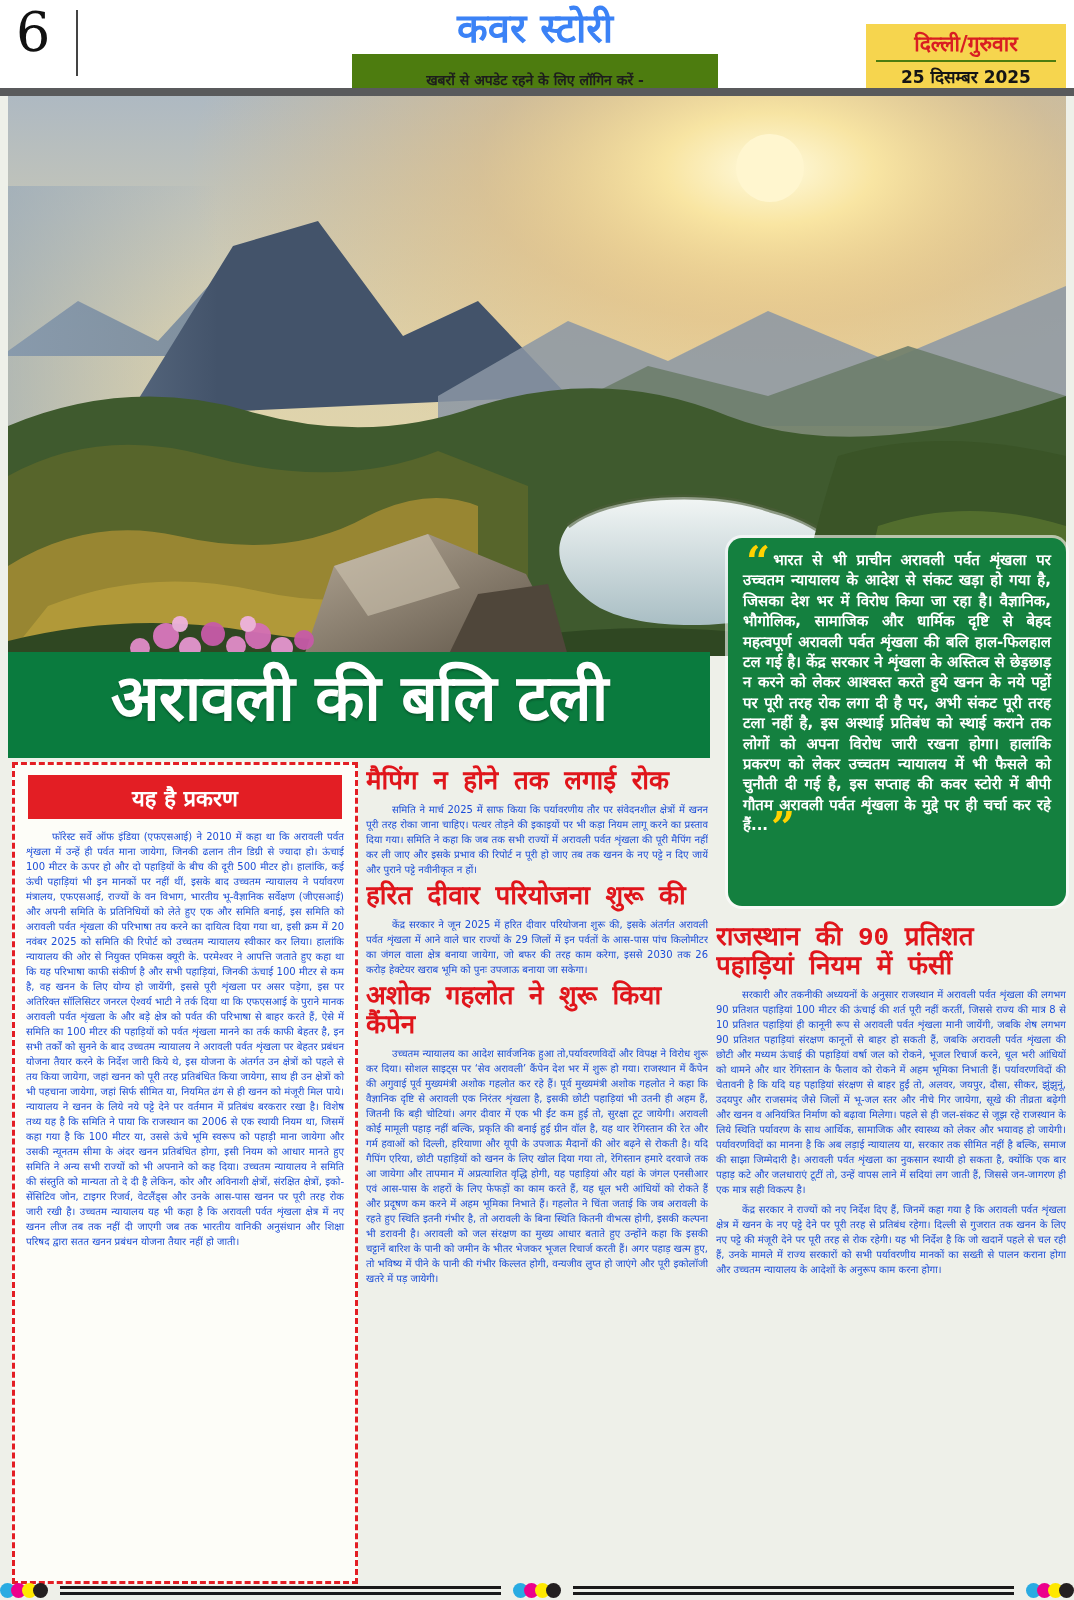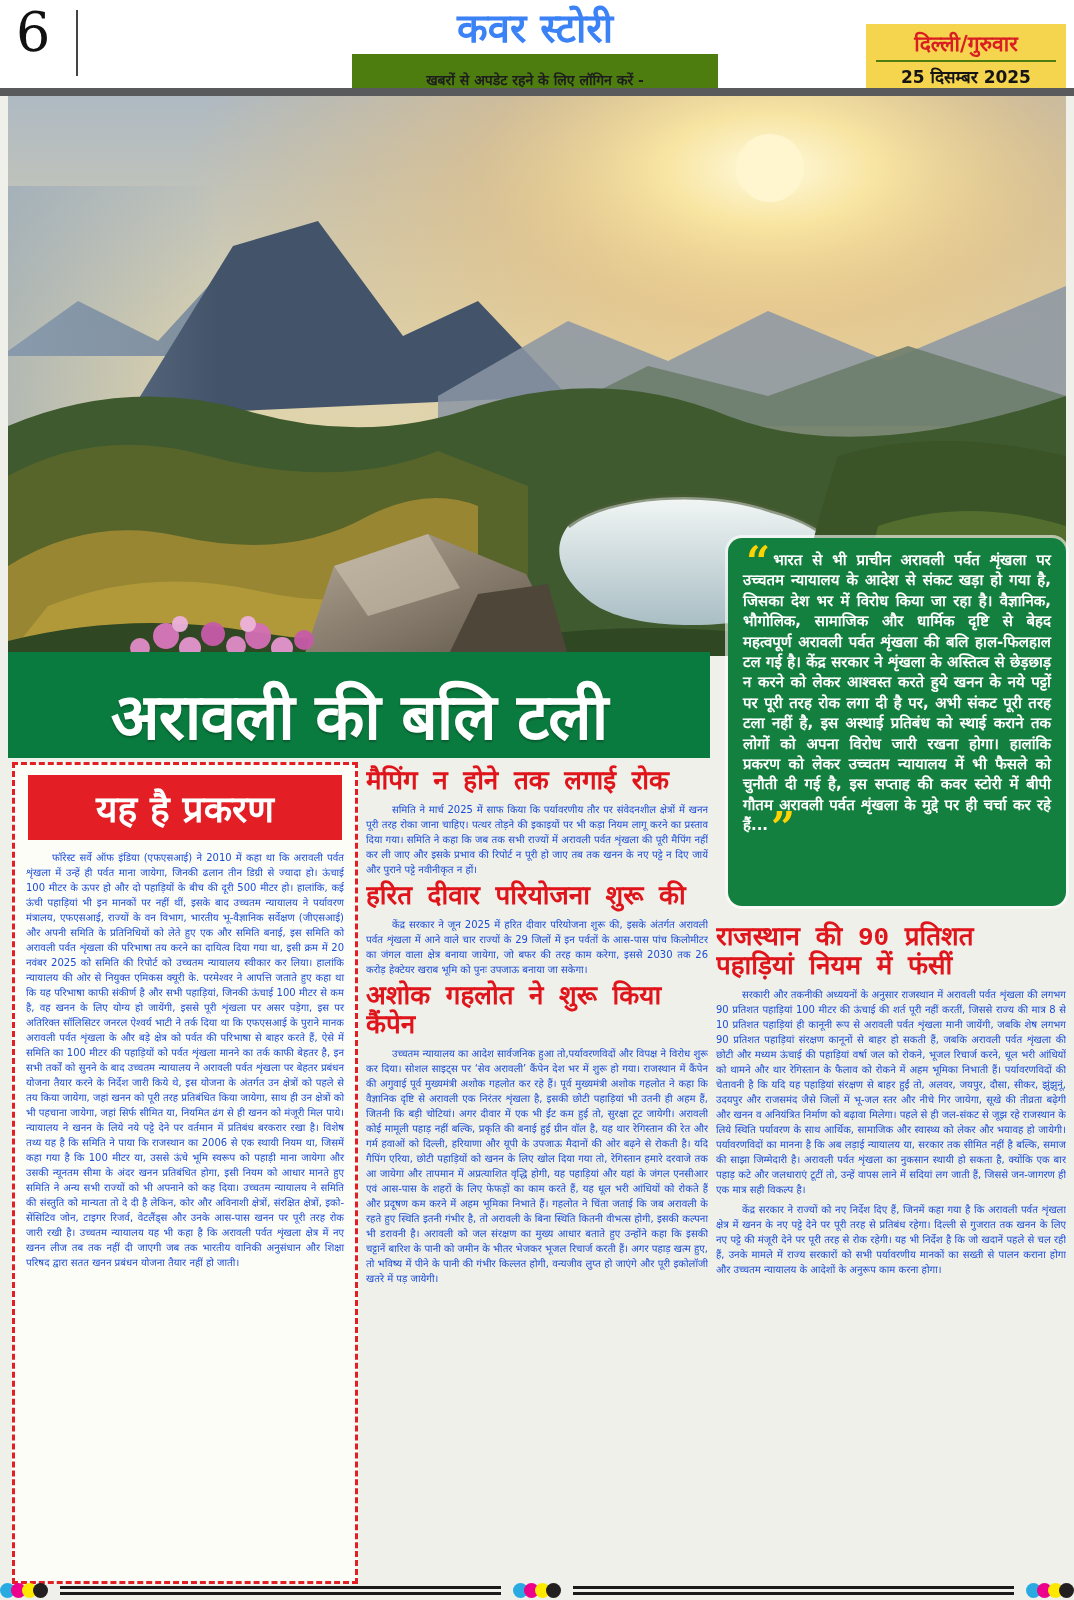--- a/index.html
+++ b/index.html
@@ -20,32 +20,32 @@
   .login-strip{margin:4px auto 0;background:#4d7c0f;padding:16px 6px;font-size:14px;font-weight:bold;color:#1d1d1d;width:100%;}
   .datebox{position:absolute;right:8px;top:24px;width:200px;background:#f6d54e;text-align:center;padding:5px 0 4px;}
   .datebox .place{color:#d91d22;font-size:21px;font-weight:bold;border-bottom:2px solid #4d7c0f;padding-bottom:3px;margin:0 10px;}
   .datebox .date{color:#151515;font-size:17px;font-weight:bold;padding-top:3px;}
   .grey-bar{position:absolute;top:88px;left:0;width:100%;height:8px;background:#595a5c;}
   
   .photo{position:absolute;left:8px;top:96px;width:1058px;height:560px;overflow:hidden;background:#cfd5d8;}
   .photo svg{display:block;width:100%;height:100%;}
   
   .headline-band{position:absolute;left:8px;top:652px;width:702px;height:106px;background:#0a7b3e;
-    display:flex;align-items:flex-end;justify-content:center;}
+    display:flex;align-items:flex-start;justify-content:center;}
   .headline-text{color:#fff;font-size:64px;font-weight:bold;white-space:nowrap;letter-spacing:-1px;
     text-shadow:0 2px 2px rgba(0,0,0,.25);}
   
   .quote-box{position:absolute;left:728px;top:538px;width:338px;height:368px;background:#14803f;
     border-radius:14px;padding:12px 15px;overflow:hidden;box-shadow:0 0 0 3px rgba(255,255,255,.6);}
   .quote-text{color:#fff;font-weight:bold;font-size:15px;line-height:1.36;text-align:justify;}
   .qmark{color:#ffd200;font-family:"DejaVu Serif",serif;font-size:42px;line-height:0;vertical-align:-12px;padding:0 3px;}
   
   .left-box{position:absolute;left:12px;top:762px;width:346px;height:822px;border:3px dashed #e31e24;
     background:#fdfdf8;padding:8px 11px;overflow:hidden;}
-  .left-header{background:#e31e24;color:#fff;text-align:center;font-size:37px;font-weight:bold;
+  .left-header{background:#e31e24;color:#fff;text-align:center;font-size:22px;font-weight:bold;
     padding:7px 0;margin:2px 2px 10px;}
   .body-text{font-size:10px;line-height:1.5;text-align:justify;color:#1d4ed8;}
   .body-text.indent{text-indent:26px;}
   .col{position:absolute;overflow:hidden;}
   .mid-col{left:366px;top:762px;width:342px;height:838px;}
   .right-col{left:716px;top:918px;width:350px;height:682px;}
   .sec-head{color:#e0151b;font-size:26px;font-weight:bold;line-height:1.12;margin:6px 0 5px;font-family:Liberation Mono, monospace;}
   .col p{margin:0 0 5px;}
   
   .press-strip{position:absolute;left:0;bottom:2px;width:100%;height:16px;display:flex;align-items:center;}

